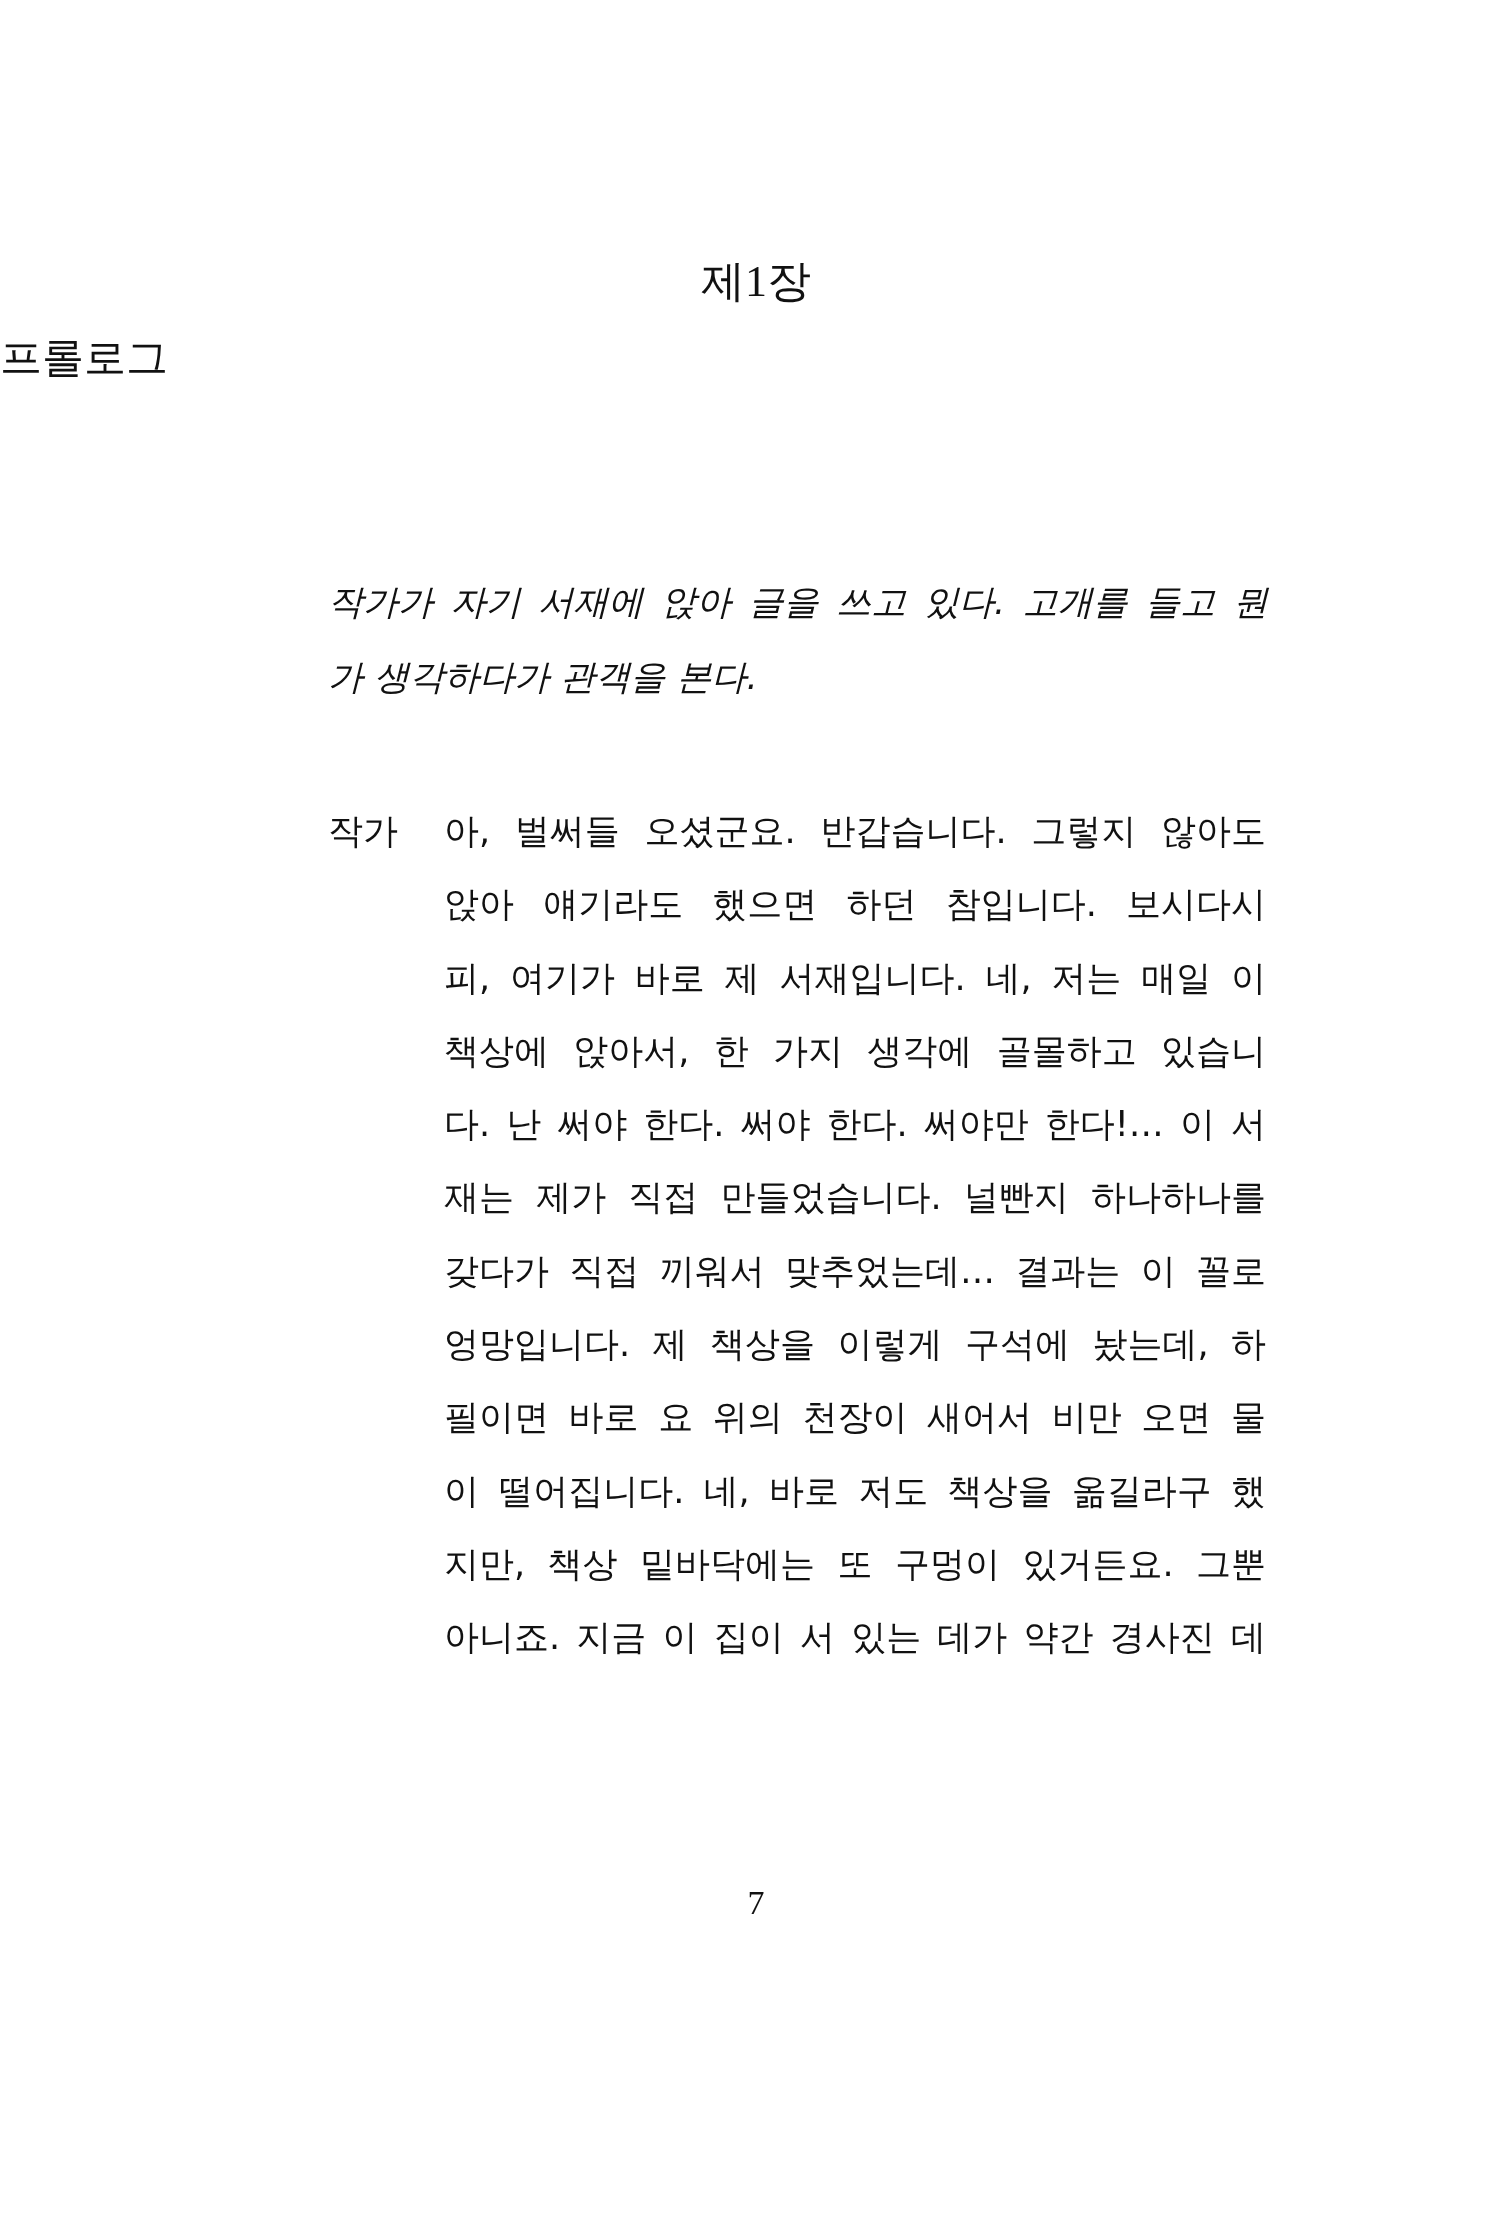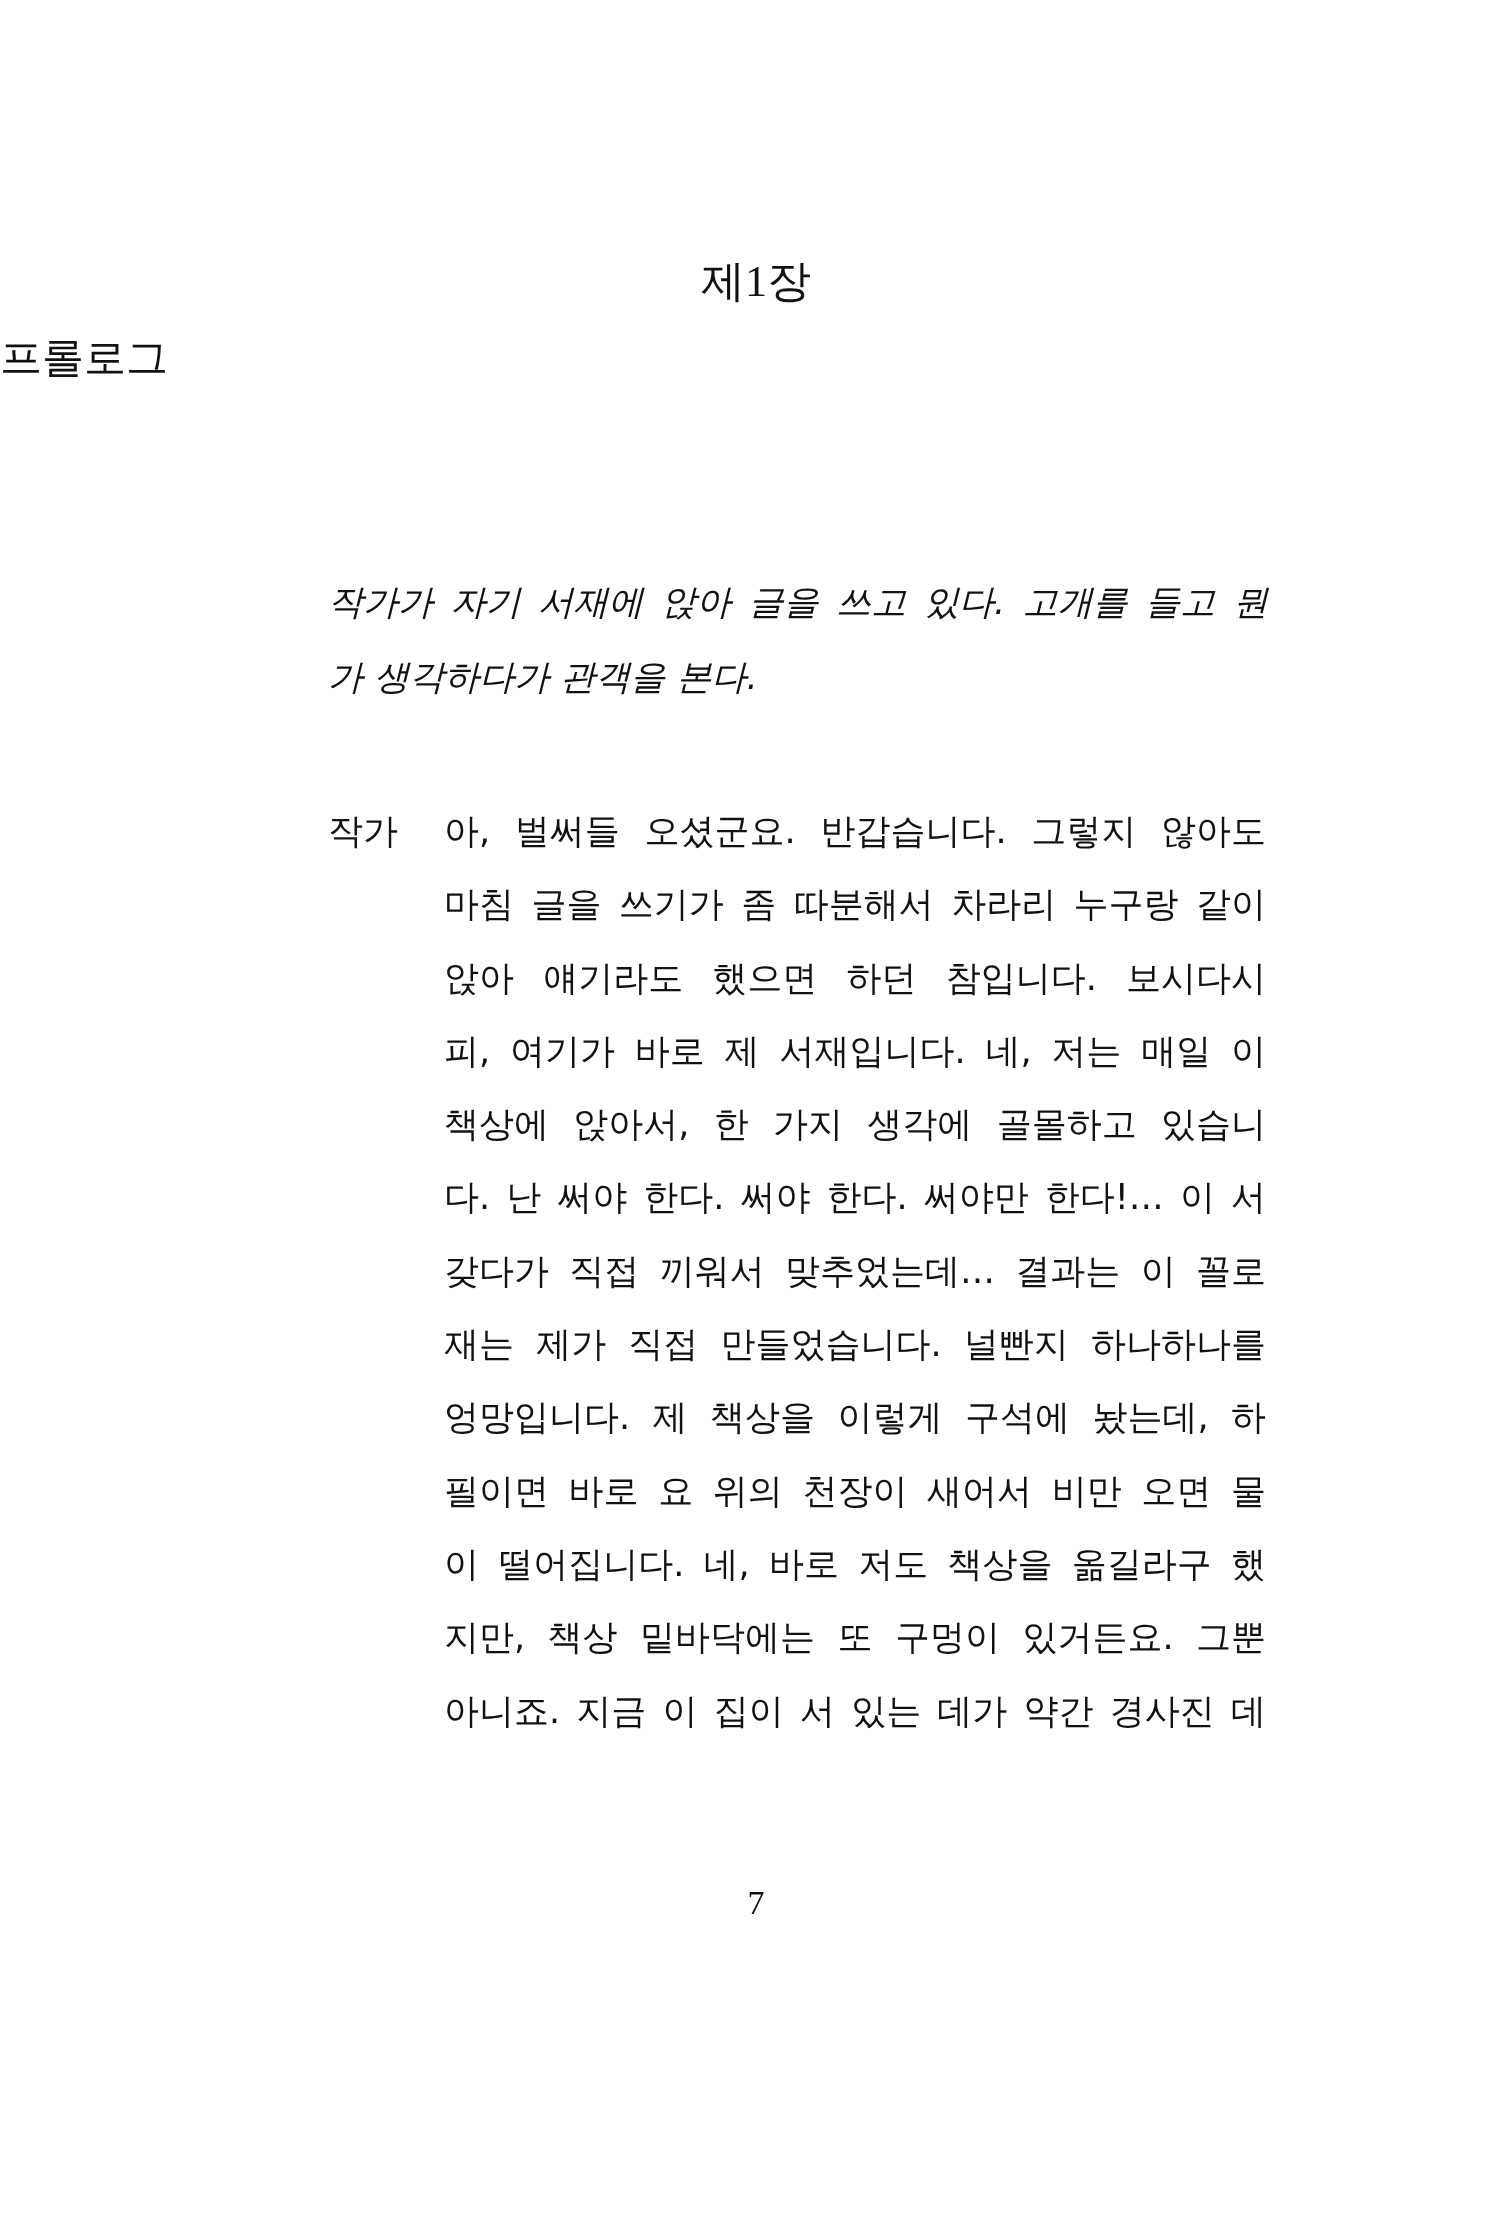--- a/index.html
+++ b/index.html
@@ -101,27 +101,26 @@
 
   <div class="stage-direction">
     <span class="line">작가가 자기 서재에 앉아 글을 쓰고 있다. 고개를 들고 뭔</span>
     <span class="line last">가 생각하다가 관객을 본다.</span>
   </div>
 
   <div class="dialogue">
     <div class="speaker">작가</div>
     <div class="speech">
       <span class="line">아, 벌써들 오셨군요. 반갑습니다. 그렇지 않아도</span>
-      <span class="line">마침 글을 쓰기가 좀 따분해서 차라리 누구랑 같이</span>
       <span class="line">앉아 얘기라도 했으면 하던 참입니다. 보시다시</span>
       <span class="line">피, 여기가 바로 제 서재입니다. 네, 저는 매일 이</span>
       <span class="line">책상에 앉아서, 한 가지 생각에 골몰하고 있습니</span>
       <span class="line">다. 난 써야 한다. 써야 한다. 써야만 한다!… 이 서</span>
+      <span class="line">재는 제가 직접 만들었습니다. 널빤지 하나하나를</span>
       <span class="line">갖다가 직접 끼워서 맞추었는데… 결과는 이 꼴로</span>
-      <span class="line">재는 제가 직접 만들었습니다. 널빤지 하나하나를</span>
       <span class="line">엉망입니다. 제 책상을 이렇게 구석에 놨는데, 하</span>
       <span class="line">필이면 바로 요 위의 천장이 새어서 비만 오면 물</span>
       <span class="line">이 떨어집니다. 네, 바로 저도 책상을 옮길라구 했</span>
       <span class="line">지만, 책상 밑바닥에는 또 구멍이 있거든요. 그뿐</span>
       <span class="line">아니죠. 지금 이 집이 서 있는 데가 약간 경사진 데</span>
     </div>
   </div>
 
   <div class="page-number">7</div>
 

